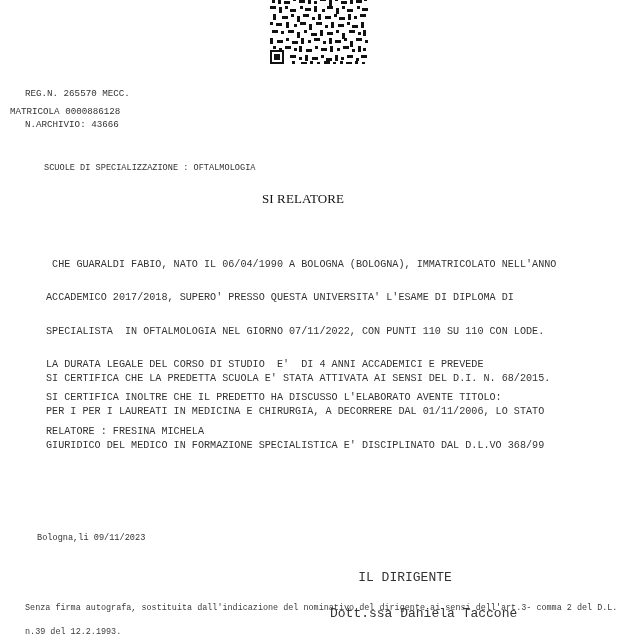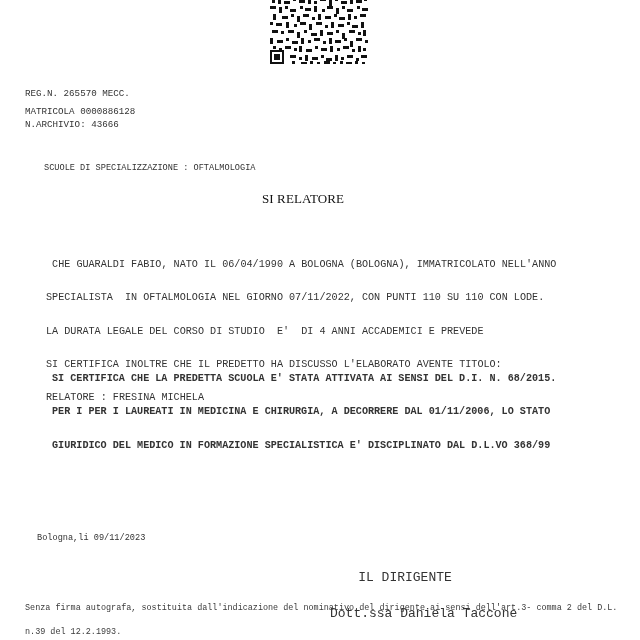--- a/index.html
+++ b/index.html
@@ -172,36 +172,37 @@
       <rect x="92" y="64" width="3" height="2"></rect>
 
       <rect x="0" y="52" width="14" height="14"></rect>
       <rect x="2" y="54" width="10" height="10" fill="#fff"></rect>
       <rect x="4" y="56" width="6" height="6"></rect>
     </g>
   </svg>
 </div>
 
 <div class="abs header-line" style="left:25px; top:88px;">REG.N. 265570 MECC.</div>
-<div class="abs header-line" style="left:25px; top:106px;">MATRICOLA 0000886128</div>
+<div class="abs header-line" style="left:10px; top:106px;">MATRICOLA 0000886128</div>
 <div class="abs header-line" style="left:25px; top:119px;">N.ARCHIVIO: 43666</div>
 
 <div class="abs school" style="left:44px; top:163px;">SCUOLE DI SPECIALIZZAZIONE : OFTALMOLOGIA</div>
 
 <div class="abs title" style="left:262px; top:191px;">SI RELATORE</div>
 
 <div class="abs body-block" style="left:46px; top:237px;">
   <div> CHE GUARALDI FABIO, NATO IL 06/04/1990 A BOLOGNA (BOLOGNA), IMMATRICOLATO NELL'ANNO</div>
+  <div>ACCADEMICO 2017/2018, SUPERO' PRESSO QUESTA UNIVERSITA' L'ESAME DI DIPLOMA DI</div>
   <div>SPECIALISTA  IN OFTALMOLOGIA NEL GIORNO 07/11/2022, CON PUNTI 110 SU 110 CON LODE.</div>
   <div>LA DURATA LEGALE DEL CORSO DI STUDIO  E'  DI 4 ANNI ACCADEMICI E PREVEDE</div>
   <div>SI CERTIFICA INOLTRE CHE IL PREDETTO HA DISCUSSO L'ELABORATO AVENTE TITOLO:</div>
   <div>RELATORE : FRESINA MICHELA</div>
 </div>
 
-<div class="abs body-block" style="left:52px; top:351px;font-weight:bold;">
+<div class="abs body-block" style="left:46px; top:351px;">
   <div>SI CERTIFICA CHE LA PREDETTA SCUOLA E' STATA ATTIVATA AI SENSI DEL D.I. N. 68/2015.</div>
   <div>PER I PER I LAUREATI IN MEDICINA E CHIRURGIA, A DECORRERE DAL 01/11/2006, LO STATO</div>
   <div>GIURIDICO DEL MEDICO IN FORMAZIONE SPECIALISTICA E' DISCIPLINATO DAL D.L.VO 368/99</div>
 </div>
 
 <div class="abs date" style="left:37px; top:533px;">Bologna,li 09/11/2023</div>
 
 <div class="abs sign" style="left:330px; top:548px; width:150px;">
   <div>IL DIRIGENTE</div>
   <div>Dott.ssa Daniela Taccone</div>

